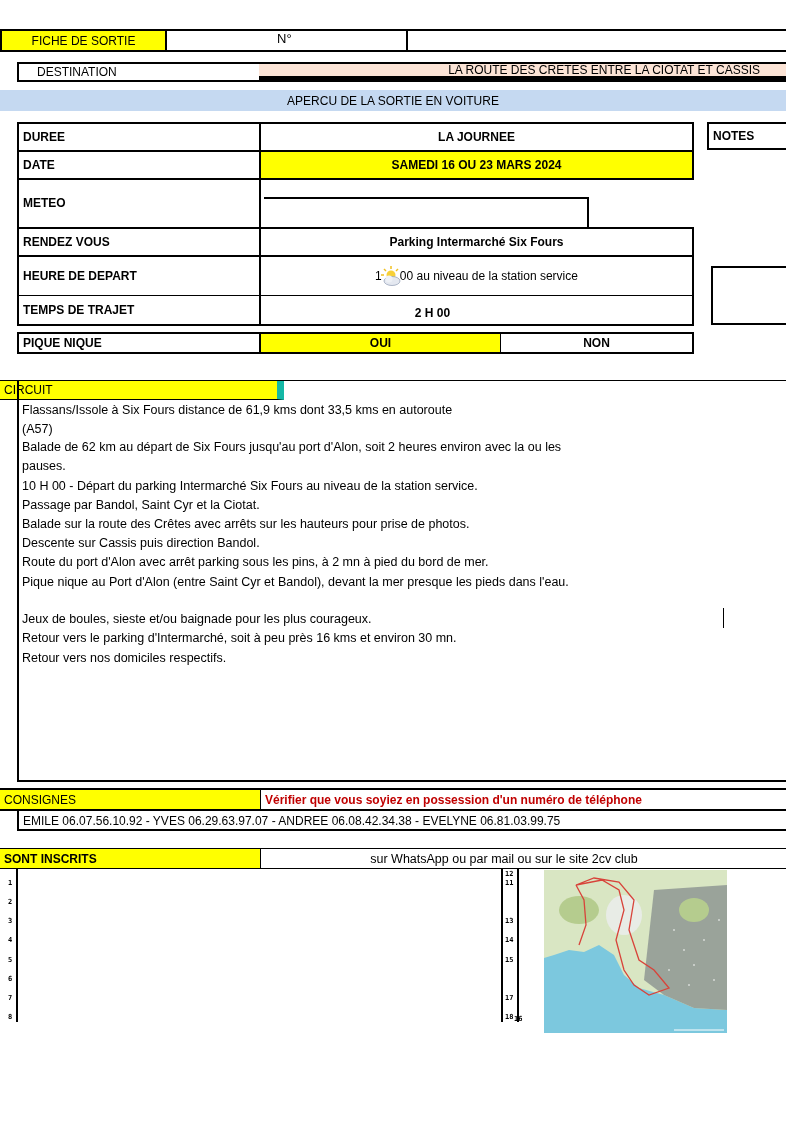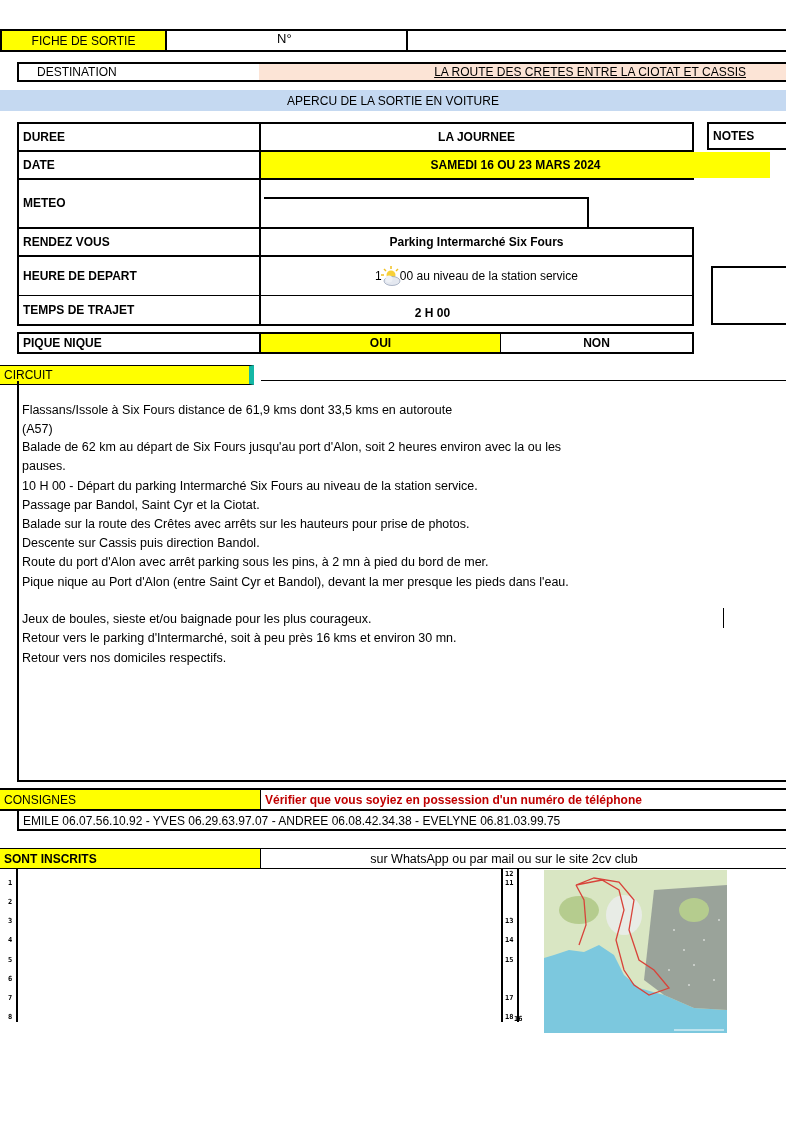--- a/index.html
+++ b/index.html
@@ -22,33 +22,33 @@
     .red { color: #c00000; font-weight: bold; }
   </style>
 </head>
 <body>
 
 <div class="cell yellow center" style="left:0;top:29px;width:167px;height:23px;border:2px solid #000;font-size:12px;">FICHE DE SORTIE</div>
 <div class="cell center" style="left:165px;top:29px;width:243px;height:23px;border-top:2px solid #000;border-bottom:2px solid #000;border-right:2px solid #000;justify-content:flex-start;padding-left:112px;align-items:flex-start;font-size:13px;">N°</div>
 <div class="cell" style="left:406px;top:29px;width:390px;height:23px;border-top:2px solid #000;border-bottom:2px solid #000;"></div>
 
 <div class="cell left" style="left:17px;top:62px;width:244px;height:20px;border:2px solid #000;padding-left:18px;">DESTINATION</div>
-<div class="cell peach" style="left:259px;top:62px;width:527px;height:20px;border-top:2px solid #000;border-bottom:2px solid #000000;justify-content:flex-end;padding-right:40px;text-decoration:underline;">LA ROUTE DES CRETES ENTRE LA CIOTAT ET CASSIS</div>
+<div class="cell peach" style="left:259px;top:62px;width:527px;height:20px;border-top:2px solid #000;border-bottom:6px solid #000000;justify-content:flex-end;padding-right:26px;">LA ROUTE DES CRETES ENTRE LA CIOTAT ET CASSIS</div>
 
 <div class="cell blue center" style="left:0;top:90px;width:786px;height:21px;">APERCU  DE LA SORTIE EN VOITURE</div>
 
 <div class="abs" style="left:17px;top:122px;width:677px;height:58px;border:2px solid #000;"></div>
 <div class="thin-h" style="left:17px;top:150px;width:677px;height:2px;"></div>
 <div class="vline" style="left:259px;top:122px;height:58px;"></div>
 
 <div class="cell left bold" style="left:19px;top:124px;width:240px;height:26px;">DUREE</div>
 <div class="cell center bold" style="left:261px;top:124px;width:431px;height:26px;">LA JOURNEE</div>
 
 <div class="cell left bold" style="left:19px;top:152px;width:240px;height:26px;">DATE</div>
-<div class="cell center bold yellow" style="left:261px;top:152px;width:509px;height:26px;">SAMEDI 16 OU 23 MARS 2024</div>
+<div class="cell center bold yellow" style="left:261px;top:152px;width:431px;height:26px;">SAMEDI 16 OU 23 MARS 2024</div>
 
 <div class="abs" style="left:17px;top:178px;width:244px;height:51px;border-left:2px solid #000;border-right:2px solid #000;"></div>
 <div class="cell left bold" style="left:19px;top:180px;width:240px;height:46px;">METEO</div>
 <div class="hline" style="left:264px;top:197px;width:325px;"></div>
 <div class="vline" style="left:587px;top:197px;height:30px;"></div>
 <div class="cell" style="left:266px;top:200px;width:320px;height:26px;"></div>
 
 <div class="abs" style="left:17px;top:227px;width:677px;height:99px;border:2px solid #000;"></div>
 <div class="thin-h" style="left:17px;top:255px;width:677px;height:2px;"></div>
 <div class="thin-h" style="left:17px;top:295px;width:677px;"></div>
@@ -82,21 +82,21 @@
 <div class="abs" style="left:17px;top:332px;width:677px;height:22px;border:2px solid #000;"></div>
 <div class="vline" style="left:259px;top:332px;height:22px;"></div>
 <div class="thin-v" style="left:500px;top:334px;height:18px;"></div>
 <div class="cell left bold" style="left:19px;top:334px;width:240px;height:18px;">PIQUE NIQUE</div>
 <div class="cell center bold yellow" style="left:261px;top:334px;width:239px;height:18px;">OUI</div>
 <div class="cell center bold" style="left:501px;top:334px;width:191px;height:18px;">NON</div>
 
 <div class="cell left bold" style="left:707px;top:122px;width:90px;height:28px;border:2px solid #000;border-right:none;">NOTES</div>
 <div class="abs" style="left:711px;top:266px;width:90px;height:59px;border:2px solid #000;border-right:none;"></div>
 
-<div class="cell left yellow" style="left:0;top:365px;width:254px;height:20px;border-top:1px solid #000;border-bottom:1px solid #000;border-right:5px solid #14b8a6;">CIRCUIT</div>
+<div class="cell left yellow" style="left:0;top:380px;width:284px;height:20px;border-top:1px solid #000;border-bottom:1px solid #000;border-right:7px solid #14b8a6;">CIRCUIT</div>
 <div class="thin-h" style="left:261px;top:380px;width:525px;"></div>
 <div class="abs" style="left:17px;top:381px;width:780px;height:401px;border-left:2px solid #000;border-bottom:2px solid #000;"></div>
 <div class="thin-v" style="left:723px;top:608px;height:20px;"></div>
 
 <div>
   <div class="text-line" style="top:401px;">Flassans/Issole à Six Fours distance de 61,9 kms dont 33,5 kms en autoroute</div>
   <div class="text-line" style="top:420px;">(A57)</div>
   <div class="text-line" style="top:438px;">Balade de 62 km au départ de Six Fours jusqu'au port d'Alon, soit 2 heures environ avec la ou les</div>
   <div class="text-line" style="top:457px;">pauses.</div>
   <div class="text-line" style="top:477px;">10 H 00 - Départ du parking Intermarché Six Fours au niveau de la station service.</div>

